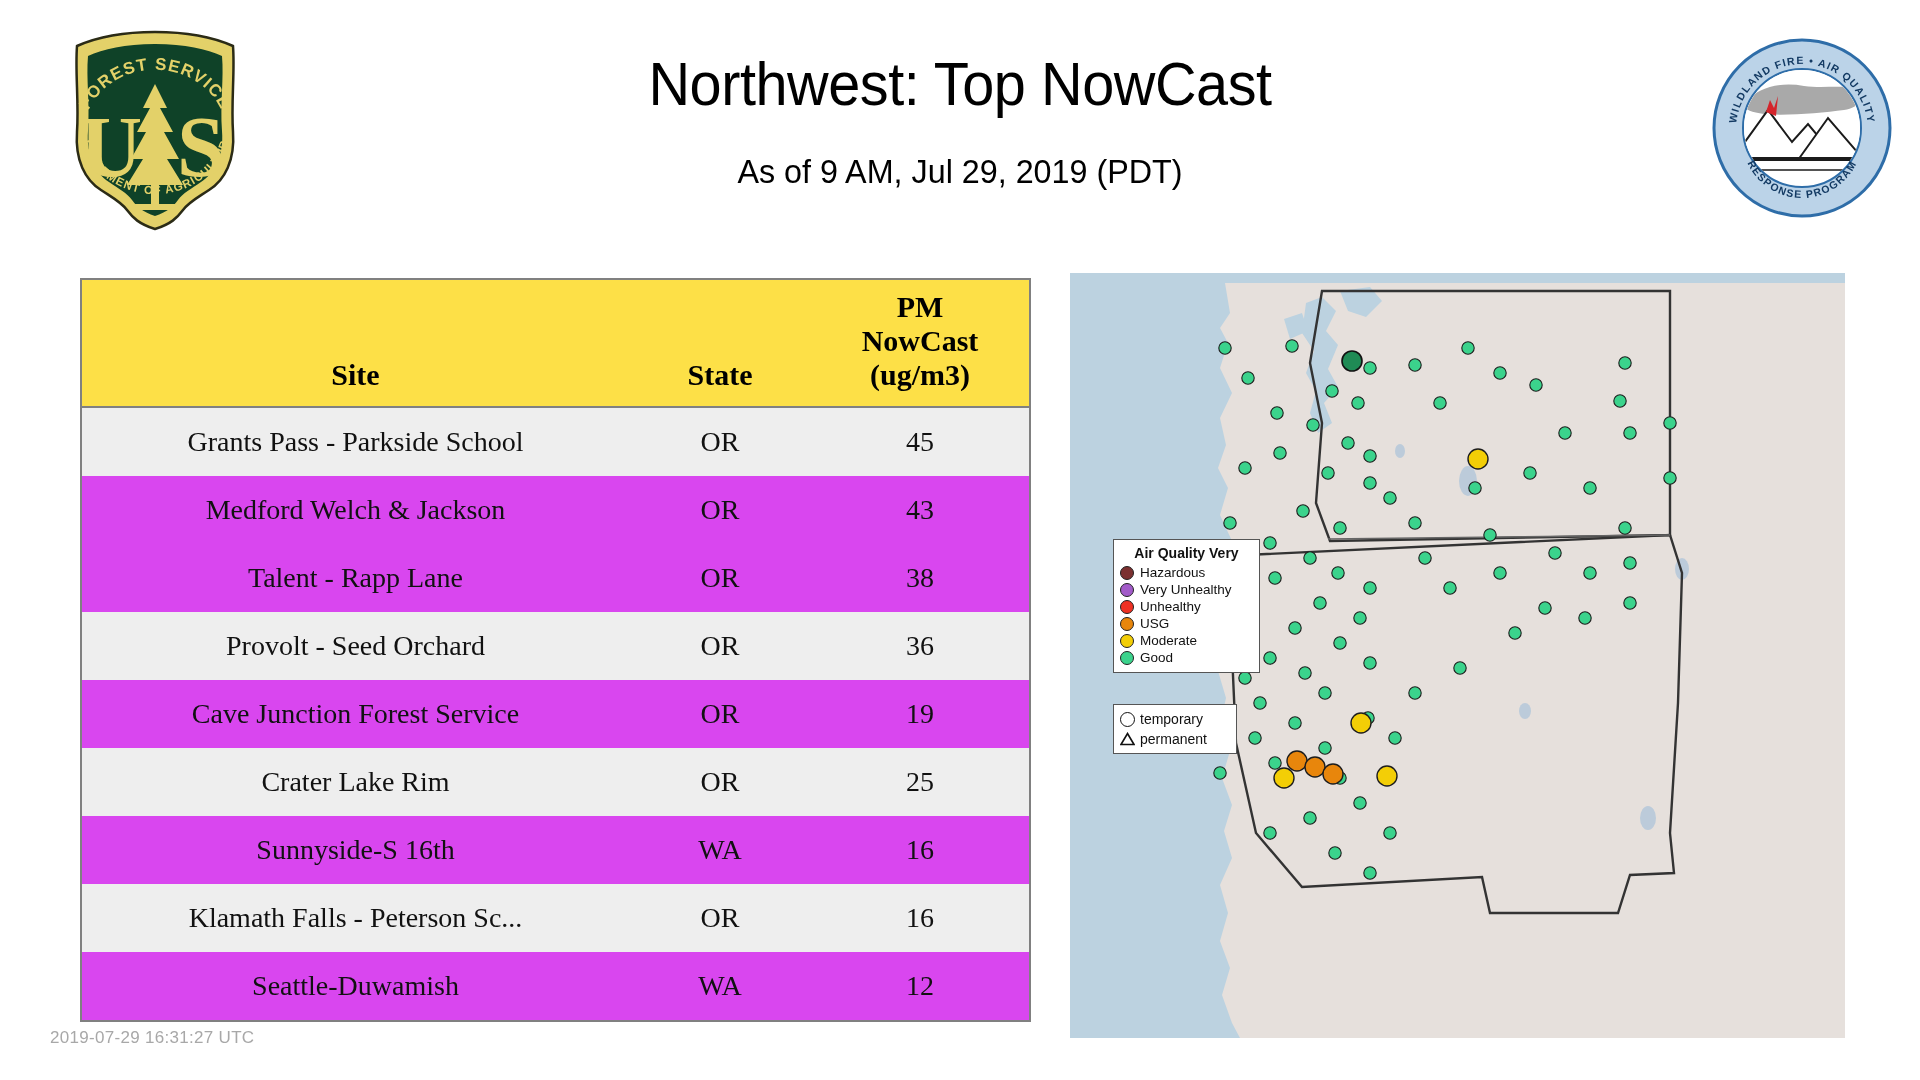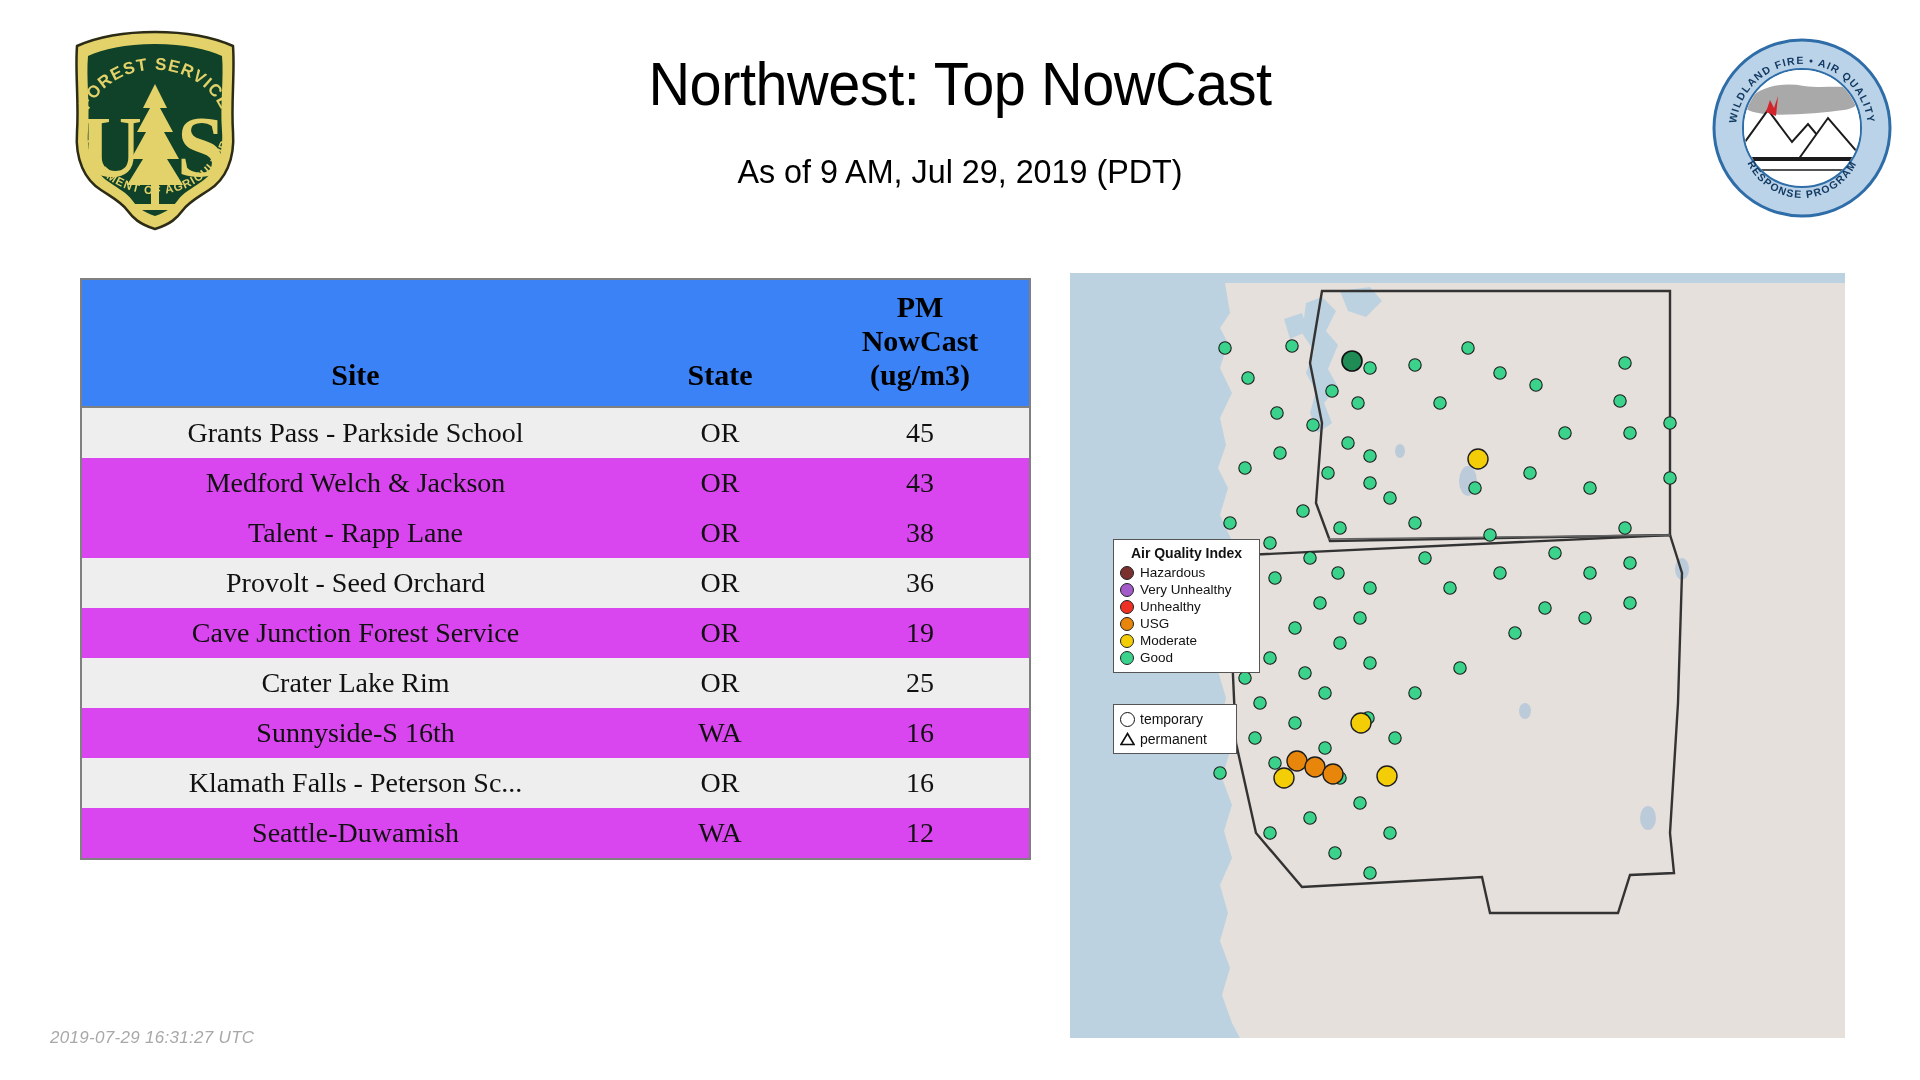--- a/index.html
+++ b/index.html
@@ -36,45 +36,45 @@
 
   
   #table-wrap{position:absolute;left:80px;top:278px;width:915px;}
   table.aqi-table{
     border-collapse:collapse;width:915px;
     border:2px solid #808080;
     font-family:"Liberation Serif", serif;
     table-layout:fixed;
   }
   table.aqi-table thead th{
-    background:#3b82f6;
+    background:#fde047;
     font-weight:bold;font-size:30px;color:#000;
     padding:10px 6px 14px;
     vertical-align:bottom;
     border-bottom:2px solid #808080;
   }
   th.col-site{width:535px;}
   th.col-state{width:170px;}
   th.col-pm{width:206px;}
   table.aqi-table tbody td{
     font-size:28px;color:#111;
-    padding:9px 6px;
+    padding:18px 6px;
     height:30px;
   }
   td.c-site{text-align:center;}
   td.c-state{text-align:center;}
   td.c-pm{text-align:center;}
   tbody tr.odd{background:#eeeeee;}
   tbody tr.even{background:#d946ef;}
 
   
   #footer-ts{
     position:absolute;left:50px;top:1028px;
     font-family:"Liberation Sans", sans-serif;
-    font-size:17px;color:#a8a8a8;letter-spacing:0.3px;font-style:italic;
+    font-size:17px;color:#a8a8a8;letter-spacing:0.3px;
   }
 
   
   #map-panel{
     position:absolute;left:1070px;top:273px;width:775px;height:765px;
     background:#bcd2e0;overflow:hidden;
   }
   #map-svg{display:block;width:775px;height:765px;}
 
   
@@ -372,21 +372,21 @@
     </g>
 
     <g stroke="#1d1d1d" stroke-width="1.4">
       <circle cx="227" cy="488" r="10" fill="#E8860C"></circle>
       <circle cx="245" cy="494" r="10" fill="#E8860C"></circle>
       <circle cx="263" cy="501" r="10" fill="#E8860C"></circle>
     </g>
   </svg>
 
   <div class="legend-box" id="aqi-legend">
-    <div class="lg-title">Air Quality Index</div>
+    <div class="lg-title">Air Quality Very</div>
     <div id="aqi-legend-rows">
         <div class="lg-row">
           <span class="dot" style="background: rgb(123, 48, 48);"></span>
           <span class="lg-label">Hazardous</span>
         </div>
         <div class="lg-row">
           <span class="dot" style="background: rgb(162, 91, 201);"></span>
           <span class="lg-label">Very Unhealthy</span>
         </div>
         <div class="lg-row">

